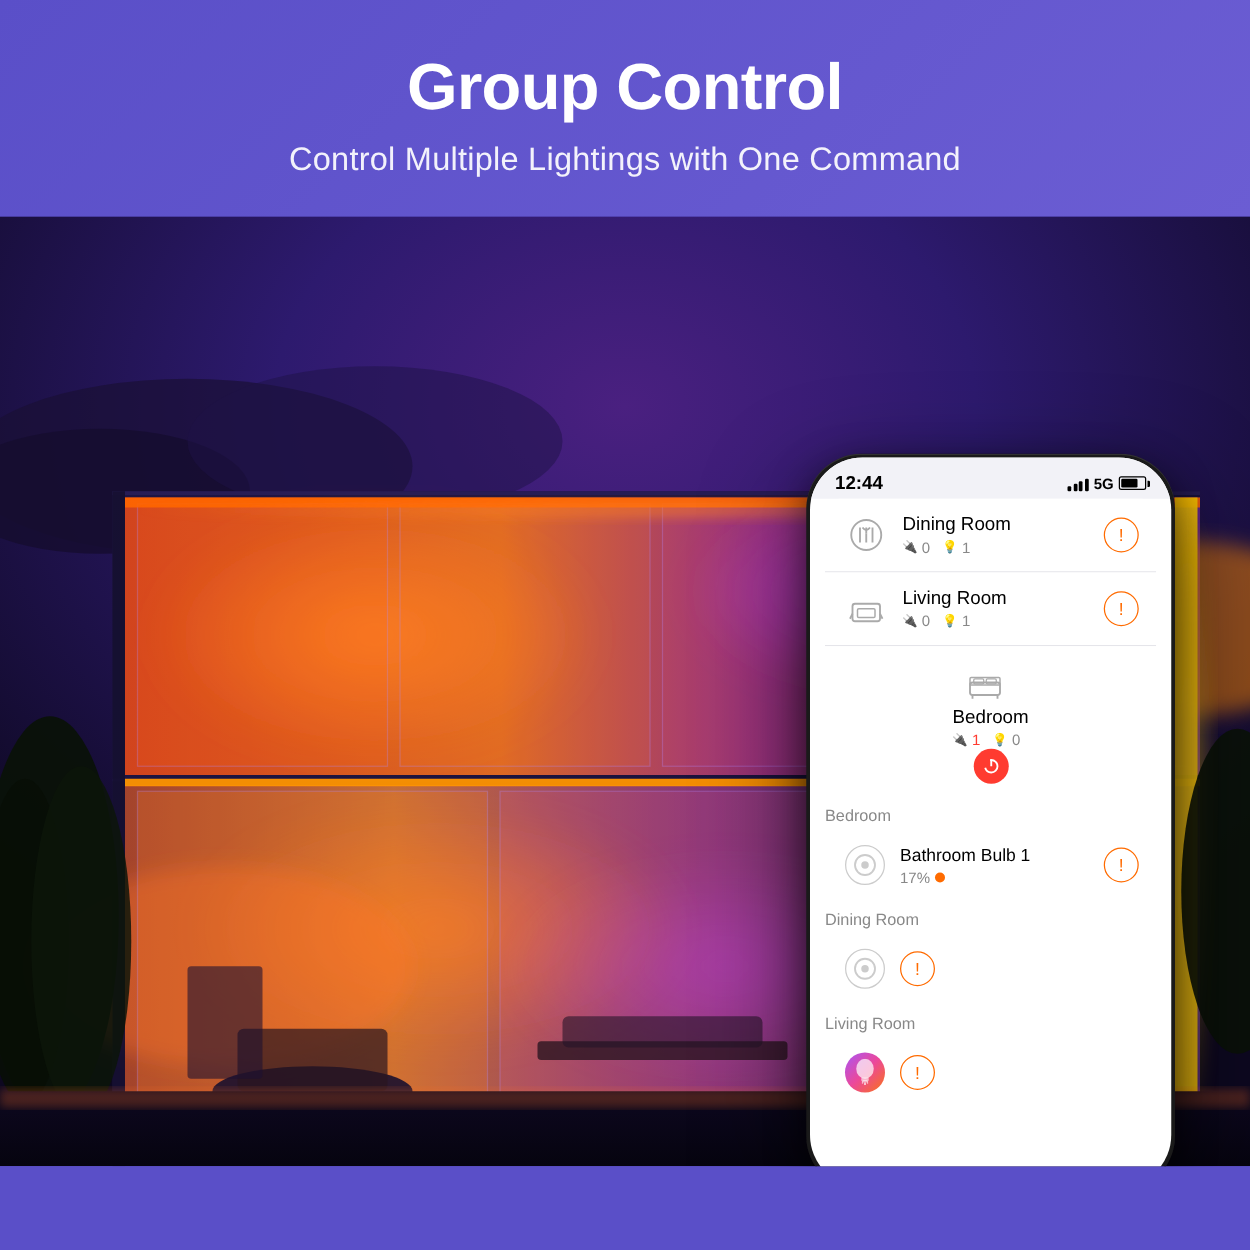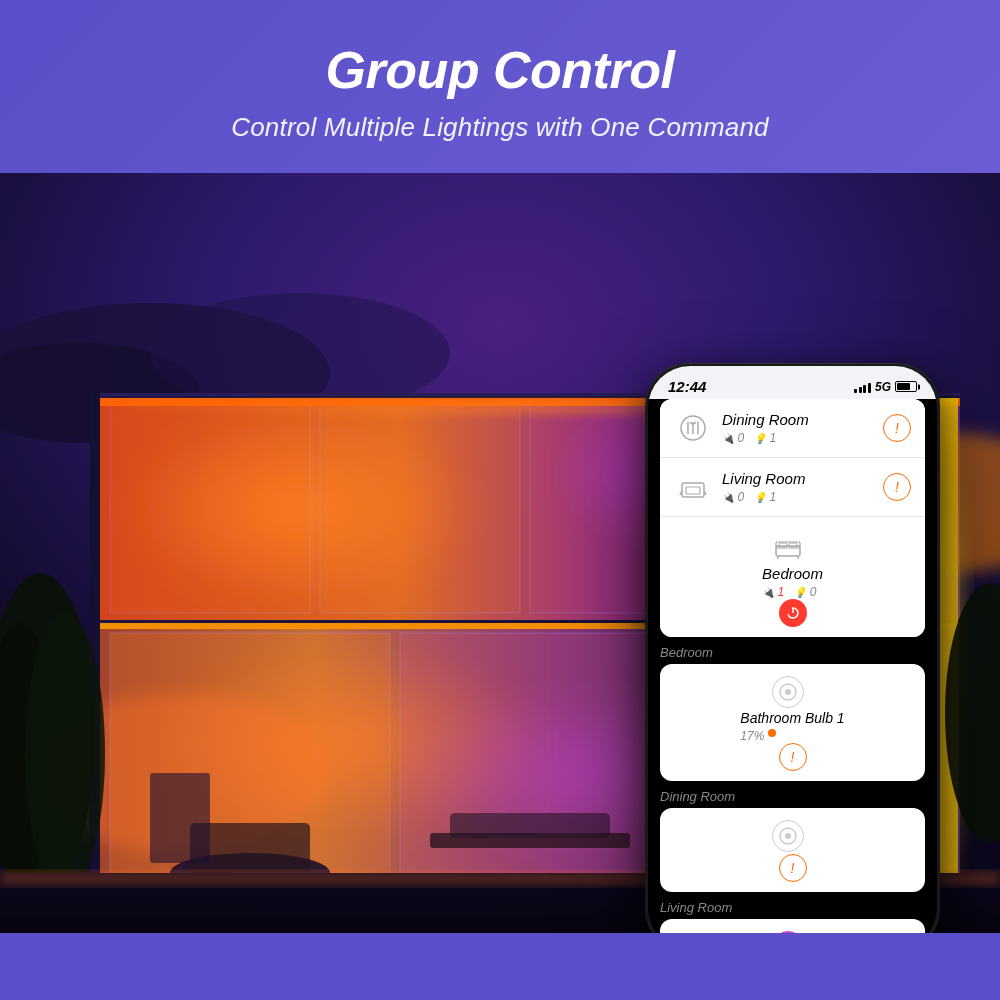--- a/index.html
+++ b/index.html
@@ -8,21 +8,20 @@
       height: 1000px;
       overflow: hidden;
       font-family: -apple-system, BlinkMacSystemFont, 'Segoe UI', sans-serif;
       background: #5a4fc8;
     }
 
     .page-wrapper {
       width: 1000px;
       height: 939px;
       position: relative;
-      font-style: italic;
     }
 
     
     .header-section {
       background: linear-gradient(135deg, #5a4fc8 0%, #6b5dd3 100%);
       text-align: center;
       padding: 40px 20px 30px;
       position: relative;
       z-index: 2;
     }
@@ -68,21 +67,21 @@
       padding: 3px;
       box-shadow: 
         0 30px 80px rgba(0,0,0,0.7),
         0 10px 30px rgba(0,0,0,0.5),
         inset 0 1px 0 rgba(255,255,255,0.1);
     }
 
     .phone-inner {
       width: 100%;
       height: 100%;
-      background: #000000;
+      background: #ffffff;
       border-radius: 42px;
       overflow: hidden;
       position: relative;
     }
 
     
     .status-bar {
       display: flex;
       justify-content: space-between;
       align-items: center;
@@ -274,21 +273,20 @@
       border-radius: 12px;
       overflow: hidden;
       margin: 0 12px;
     }
 
     .device-item {
       display: flex;
       align-items: center;
       padding: 10px 14px;
       border-bottom: 0.5px solid #e5e5ea;
-      flex-direction: column;
     }
 
     .device-item:last-child {
       border-bottom: none;
     }
 
     .device-icon-wrap {
       width: 36px;
       height: 36px;
       display: flex;
@@ -304,20 +302,21 @@
 
     .device-name {
       font-size: 14px;
       font-weight: 500;
       color: #000;
       margin-bottom: 3px;
     }
 
     .device-status {
       display: flex;
+      align-items: center;
       gap: 4px;
       font-size: 12px;
       color: #888;
     }
 
     .status-dot {
       width: 8px;
       height: 8px;
       border-radius: 50%;
     }

